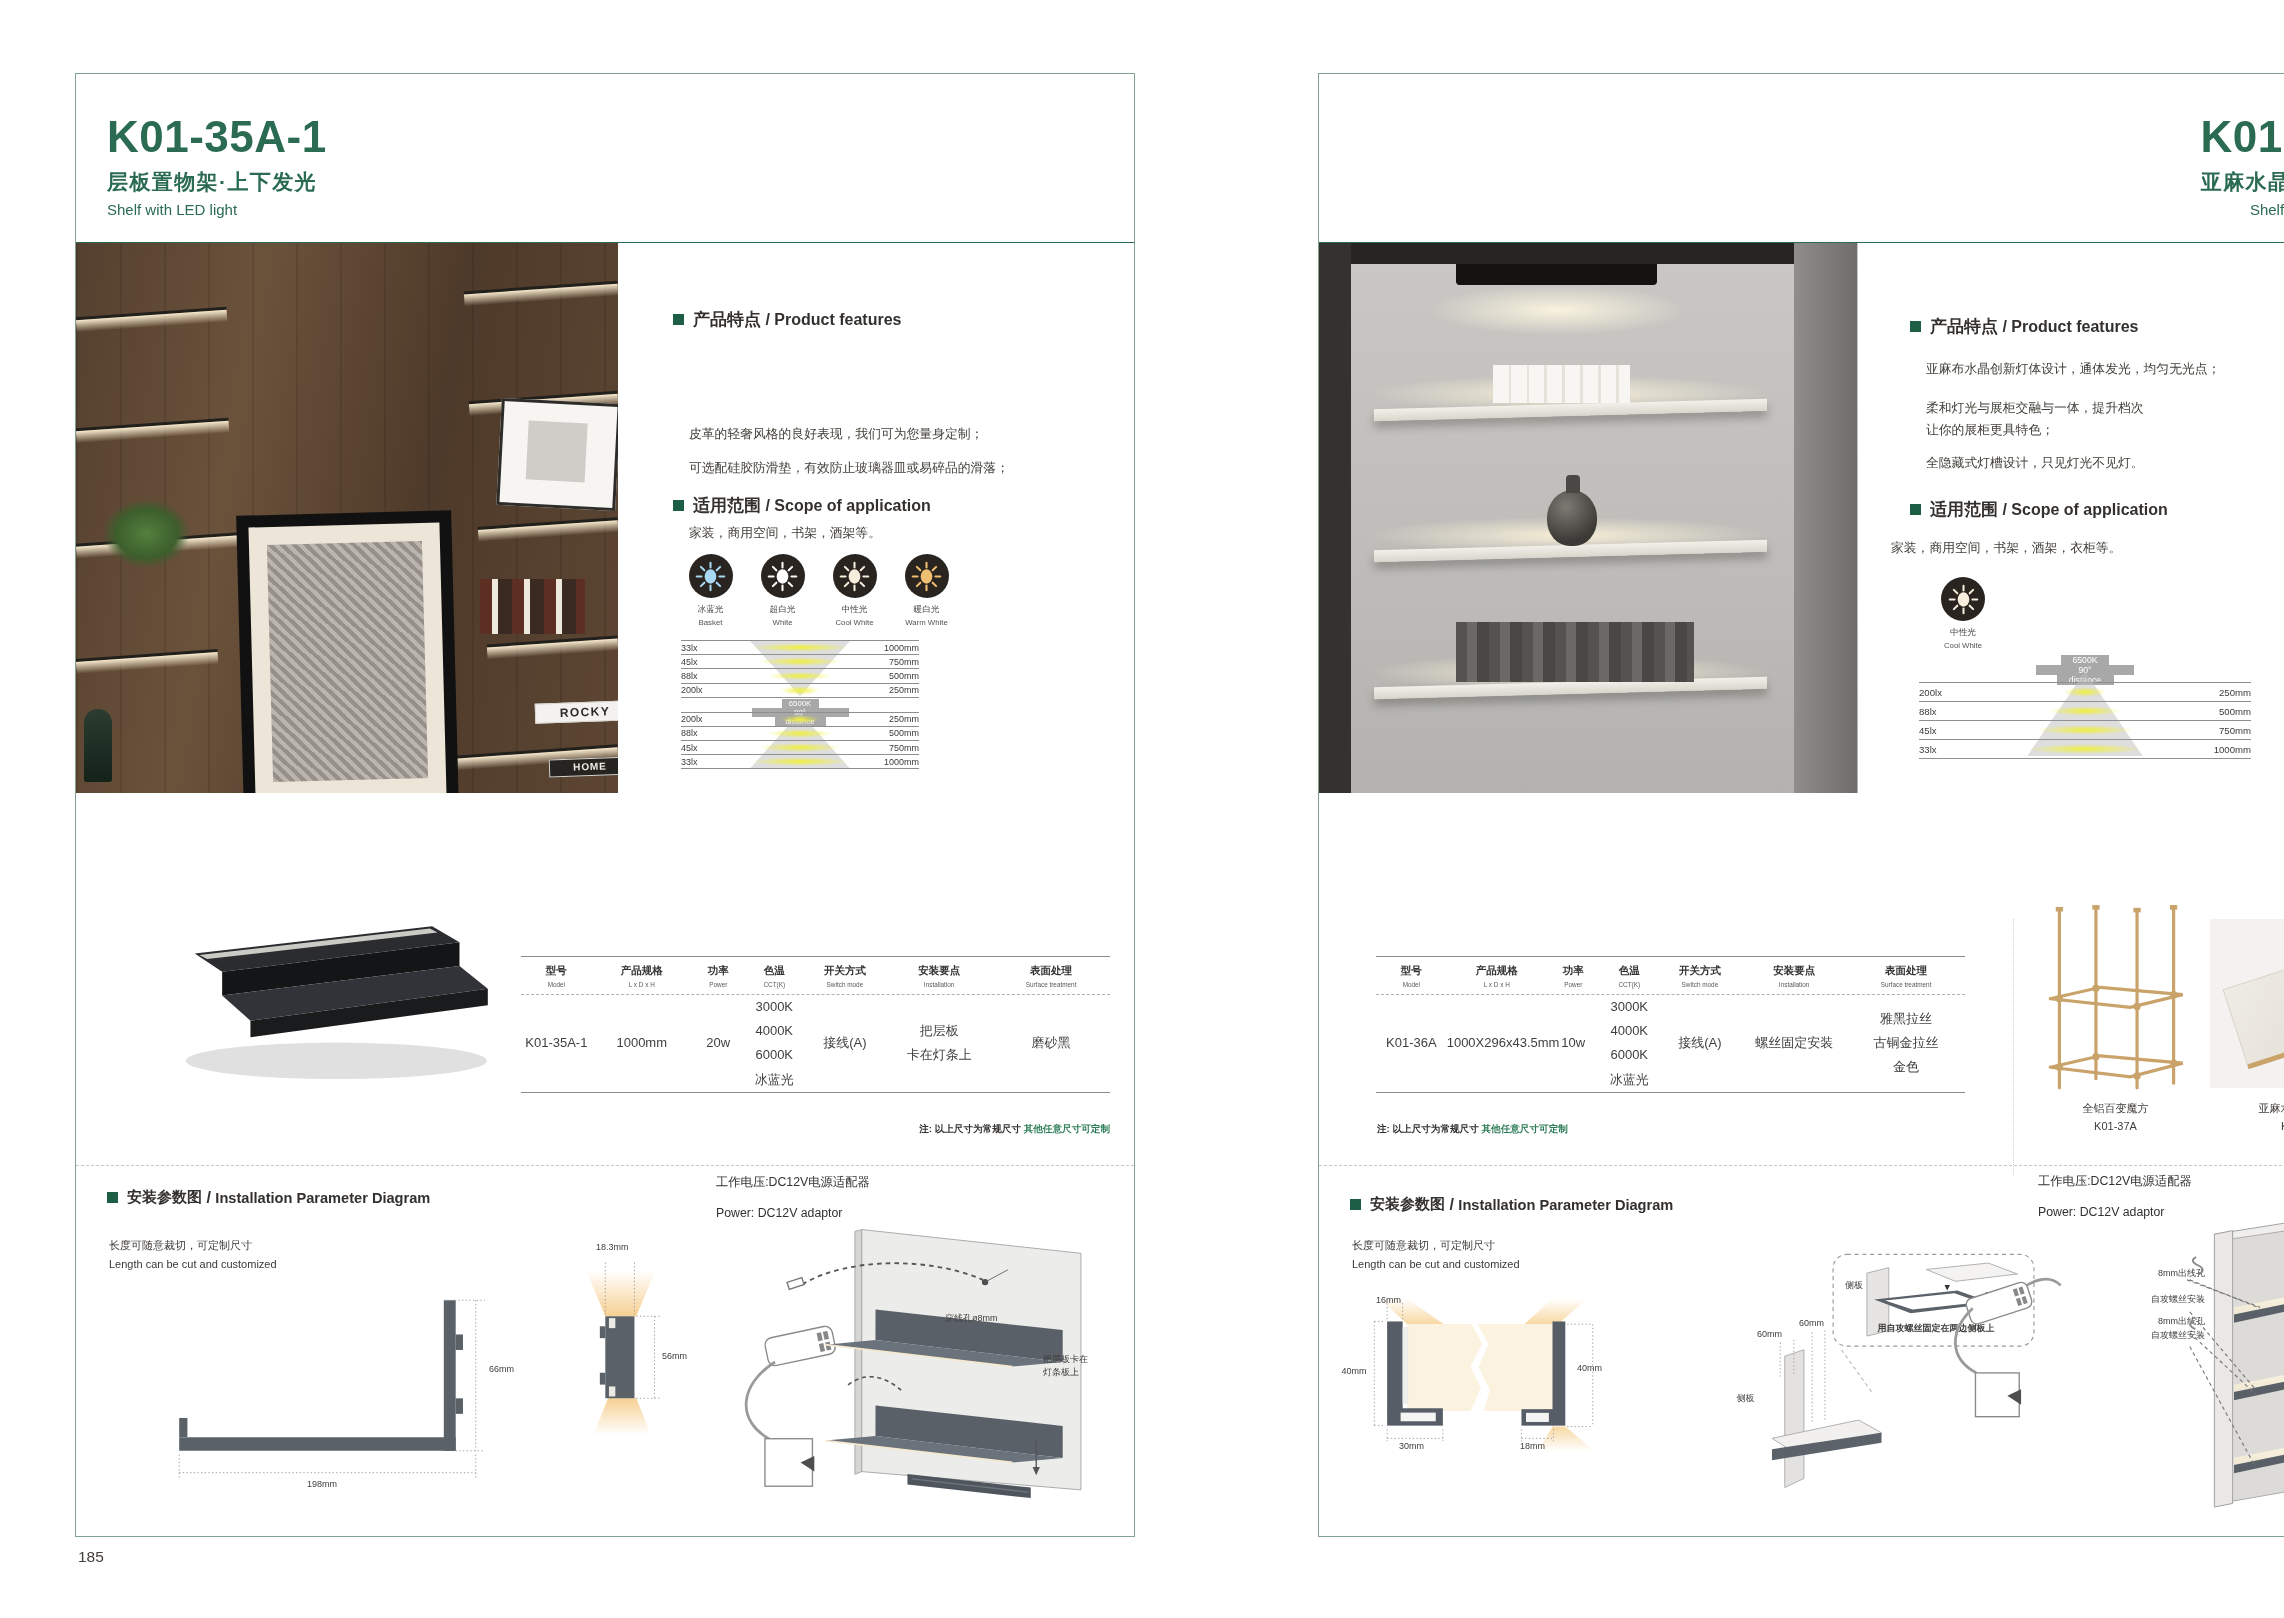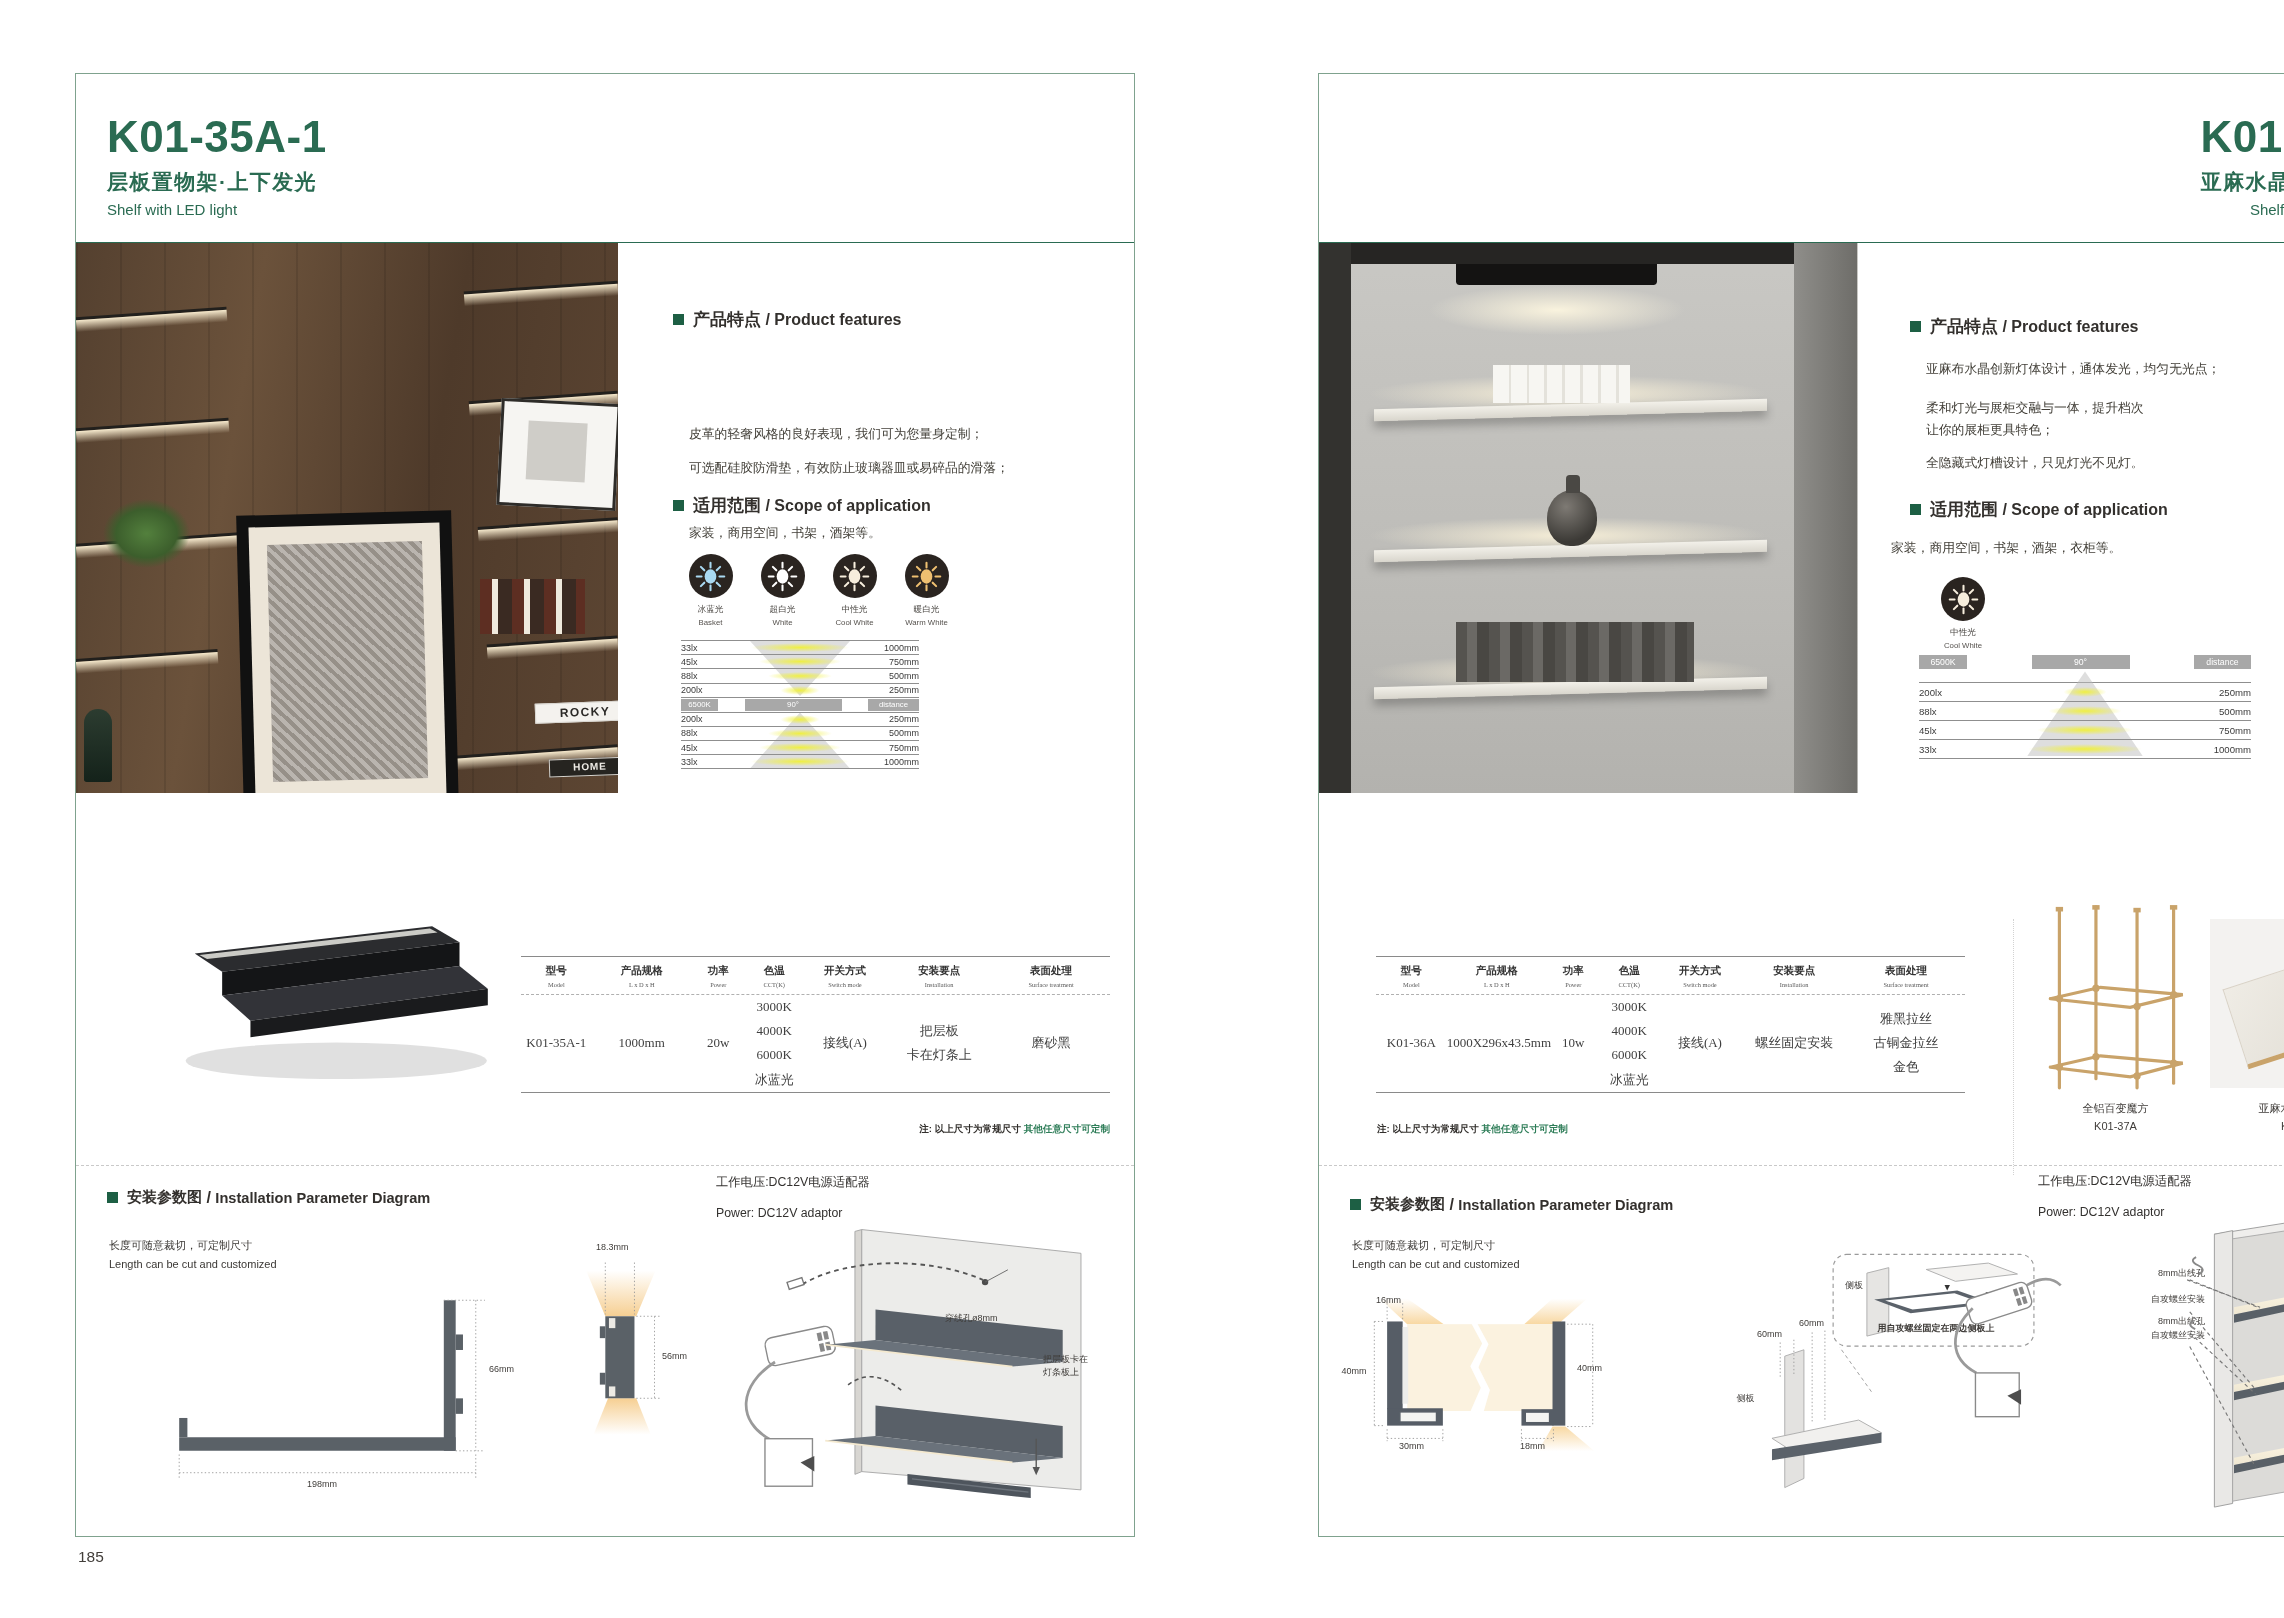--- a/index.html
+++ b/index.html
@@ -23,27 +23,27 @@
   .lights{position:absolute;display:flex;gap:19px;}
   .light{width:53px;text-align:center;}
   .sun-circle{width:44px;height:44px;border-radius:50%;background:#2a2420;margin:0 auto;display:flex;align-items:center;justify-content:center;}
   .sun-svg{width:33px;height:33px;display:block;}
   .light-cn{font-size:8.7px;color:#4a4743;margin-top:6.4px;}
   .light-en{font-size:7.8px;color:#56524e;margin-top:1.8px;}
   .lux{position:absolute;}
   .lux-sec{border-top:0.9px solid #8f8f8f;}
   .lux-row{position:relative;height:13.2px;border-bottom:0.9px solid #8f8f8f;display:flex;justify-content:space-between;align-items:center;font-size:9px;color:#3a3a3a;}
   .lux-row .spot{position:absolute;left:50%;top:2.3px;transform:translateX(-50%);height:8.7px;border-radius:50%;background:radial-gradient(closest-side,rgba(240,240,58,.95),rgba(240,240,58,0));}
-  .lux-mid{position:relative;height:12px;margin:0.9px 0;display:flex;justify-content:space-between;align-items:center;}
+  .lux-mid{position:relative;height:12px;margin:0.9px 0;display:flex;justify-content:space-between;align-items:center;flex-direction:column;}
   .lux-box{background:#a8a8a8;color:#fff;font-size:7.8px;display:flex;align-items:center;justify-content:center;height:12px;}
   .cone{position:absolute;background:rgba(190,190,190,.5);}
   .lux2 .lux-row{height:18px;font-size:9.6px;}
   .lux2 .lux-box{height:14.6px;font-size:8.7px;}
   .lux2 .lux-row .spot{top:4.1px;height:10px;}
-  .spec-table{position:absolute;border-top:1.8px solid #8a8a8a;border-bottom:1.8px solid #8a8a8a;font-family:Liberation Serif, serif;}
+  .spec-table{position:absolute;border-top:1.8px solid #8a8a8a;border-bottom:1.8px solid #8a8a8a;}
   .t-head{display:flex;padding:7.3px 0 6.4px;border-bottom:1.4px dashed #b0b0b0;}
   .t-body{display:flex;align-items:center;min-height:88px;}
   .t-col{text-align:center;}
   .t-cn{font-size:10.5px;font-weight:bold;color:#323232;}
   .t-en{font-size:6.4px;color:#5a5a5a;margin-top:2.7px;}
   .t-val{font-size:13px;color:#3f3f3f;line-height:1.85;white-space:pre-line;}
   .w0{width:12%;} .w1{width:17%;} .w2{width:9%;} .w3{width:10%;} .w4{width:14%;} .w5{width:18%;} .w6{width:20%;}
   .note{position:absolute;font-size:9.6px;color:#33302d;font-weight:bold;}
   .note .hl{color:#2e7d58;}
   .cut-cn{position:absolute;font-size:11px;color:#3b3835;}

